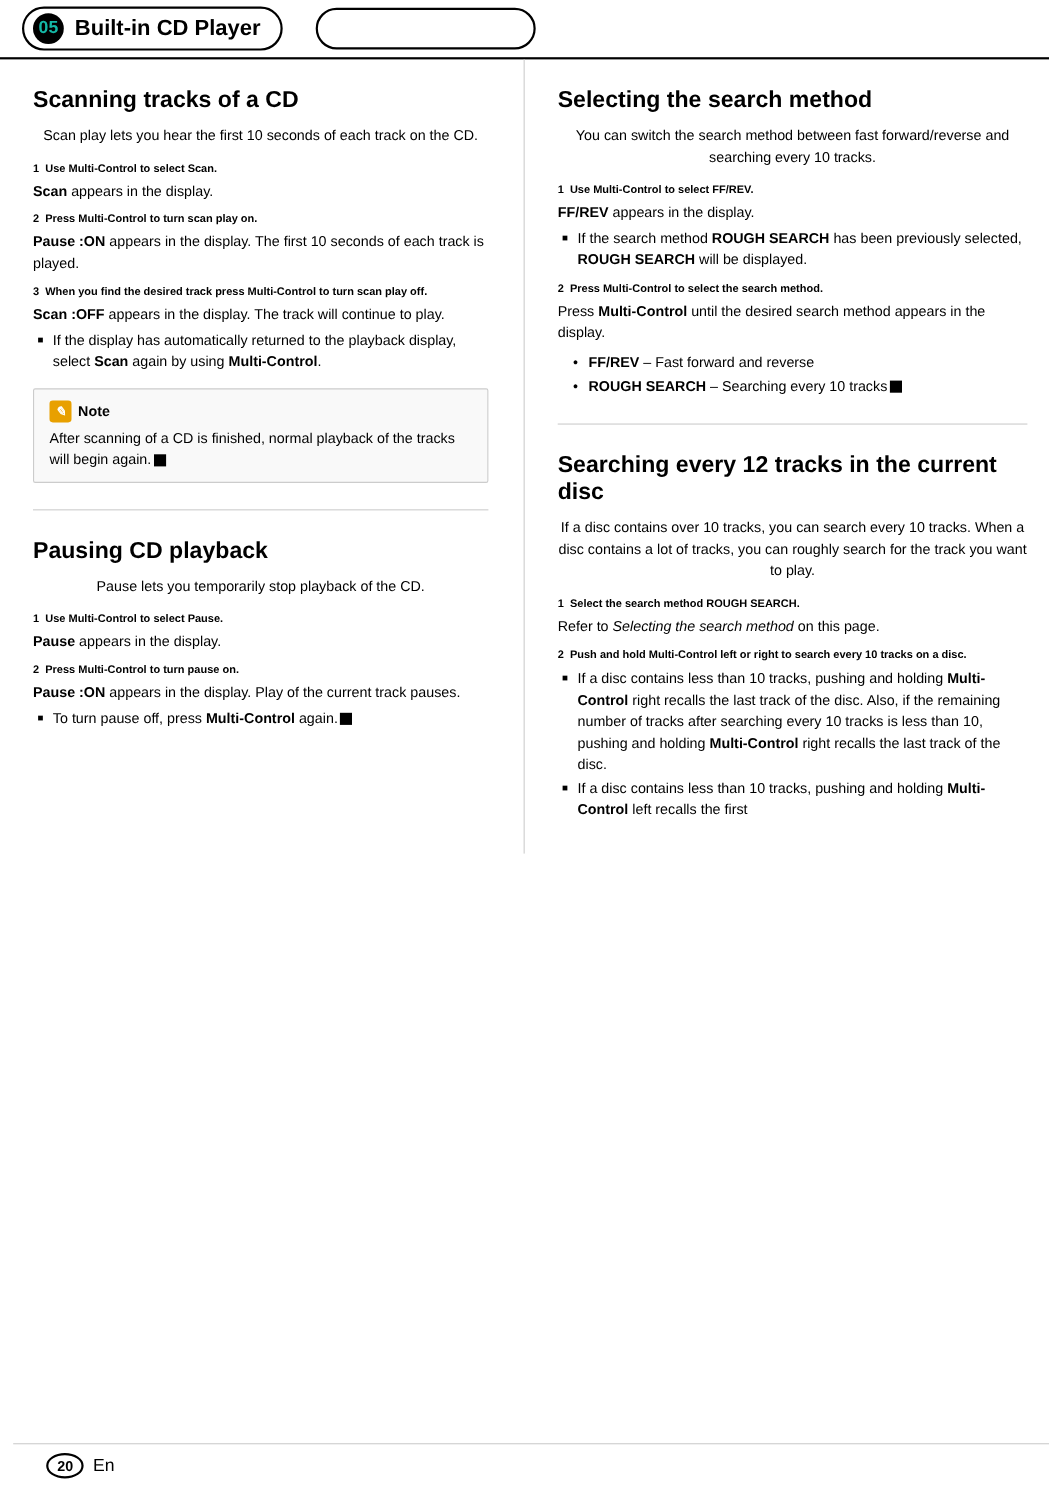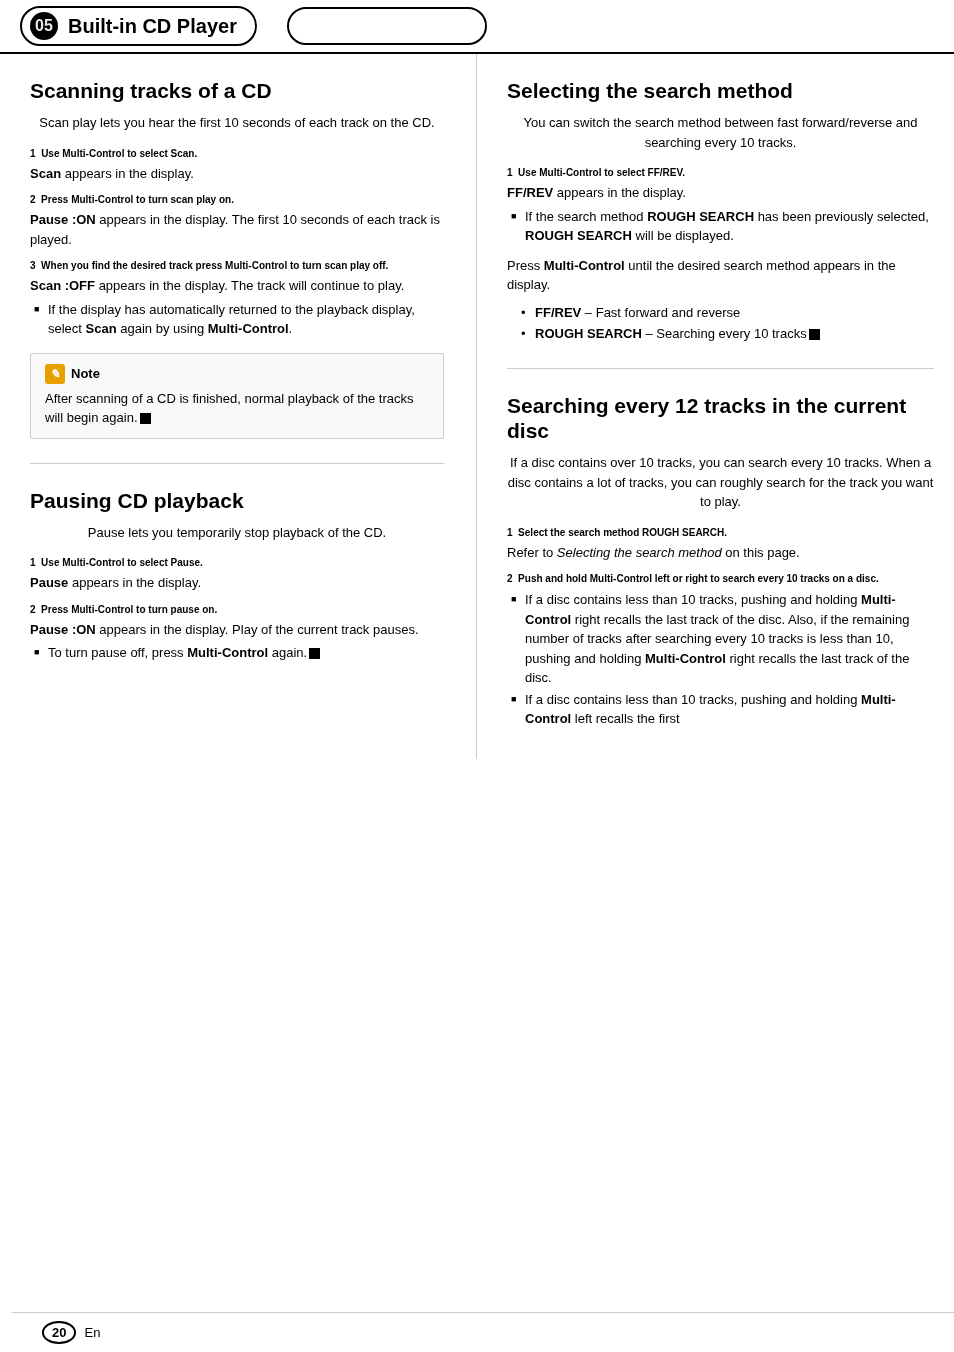--- a/index.html
+++ b/index.html
@@ -14,21 +14,21 @@
     .header-pill {
       display: flex;
       align-items: center;
       border: 2px solid #000;
       border-radius: 20px;
       padding: 4px 18px 4px 8px;
       margin-left: 0;
     }
     .header-pill .badge-num {
       background: #000;
-      color: #e5e5e5;
+      color: #14b8a6;
       border-radius: 50%;
       width: 28px;
       height: 28px;
       display: flex;
       align-items: center;
       justify-content: center;
       font-size: 16px;
       font-weight: bold;
       margin-right: 10px;
     }
@@ -206,21 +206,21 @@
     }
     .page-num-badge {
       border: 2px solid #000;
       border-radius: 50%;
       padding: 2px 8px;
       font-size: 13px;
       font-weight: bold;
       margin-right: 8px;
     }
     .lang-label {
-      font-size: 13px;
+      font-size: 16px;
     }
 
     .page-wrapper {
       position: relative;
       min-height: 1352px;
     }
   </style>
 </head>
 <body>
 
@@ -296,20 +296,21 @@
 
       <div class="step">
         <div class="step-heading">1&nbsp;&nbsp;Use Multi-Control to select FF/REV.</div>
         <div class="step-body"><b>FF/REV</b> appears in the display.</div>
         <ul class="bullet-list">
           <li>If the search method <b>ROUGH SEARCH</b> has been previously selected, <b>ROUGH SEARCH</b> will be displayed.</li>
         </ul>
       </div>
 
       <div class="step">
+        <div class="step-heading">2&nbsp;&nbsp;Press Multi-Control to select the search method.</div>
         <div class="step-body">Press <b>Multi-Control</b> until the desired search method appears in the display.</div>
         <ul class="dot-list">
           <li><b>FF/REV</b> – Fast forward and reverse</li>
           <li><b>ROUGH SEARCH</b> – Searching every 10 tracks<span class="stop-sym"></span></li>
         </ul>
       </div>
 
       <hr class="section-divider">
 
       <div class="section-title">Searching every 12 tracks in the current disc</div>

